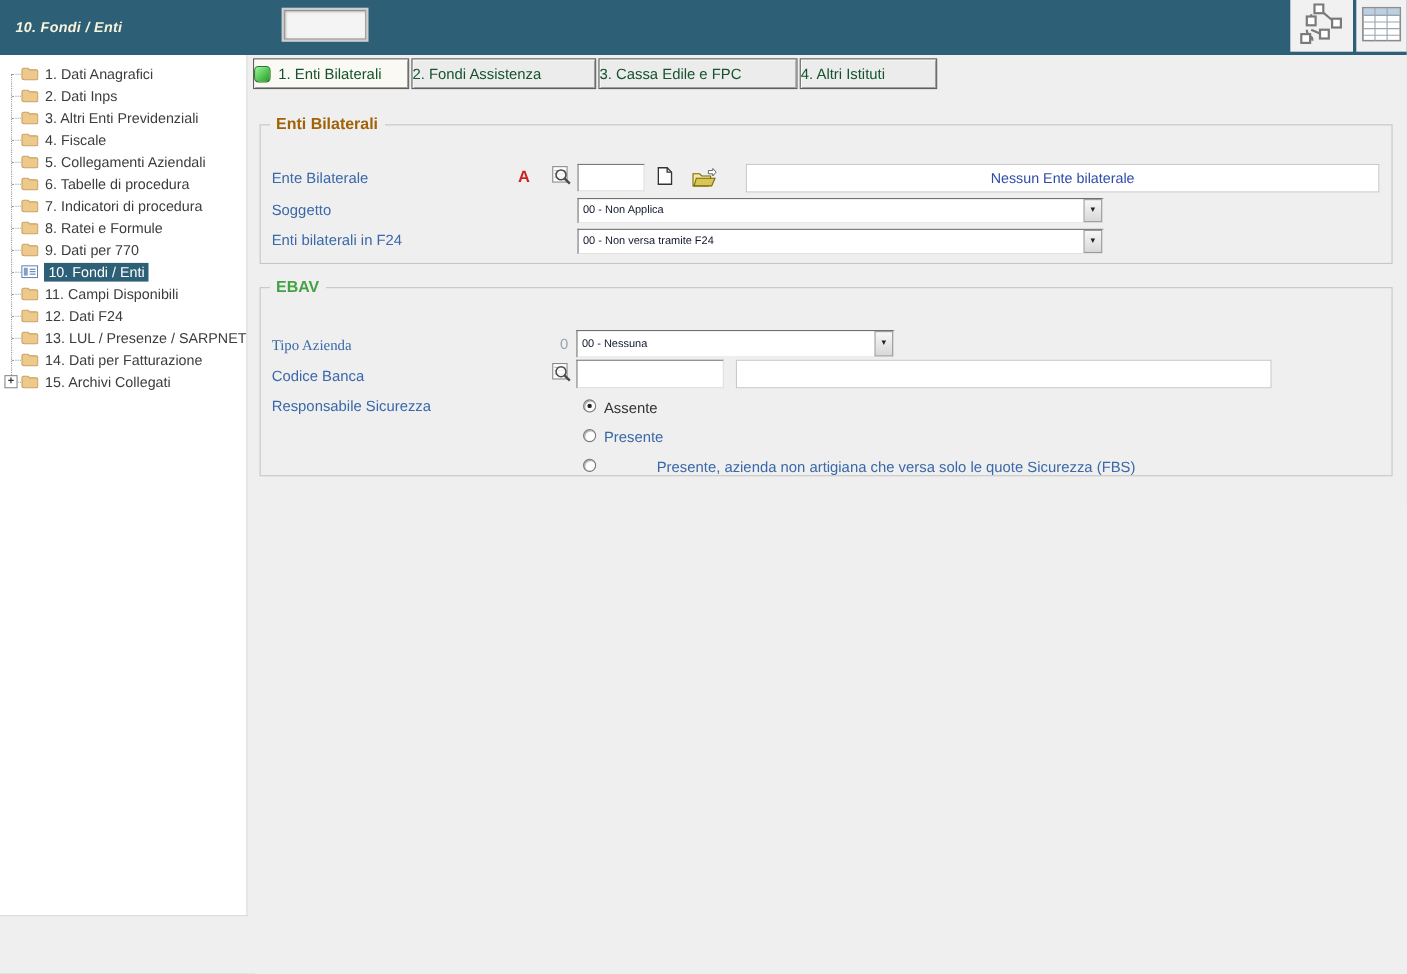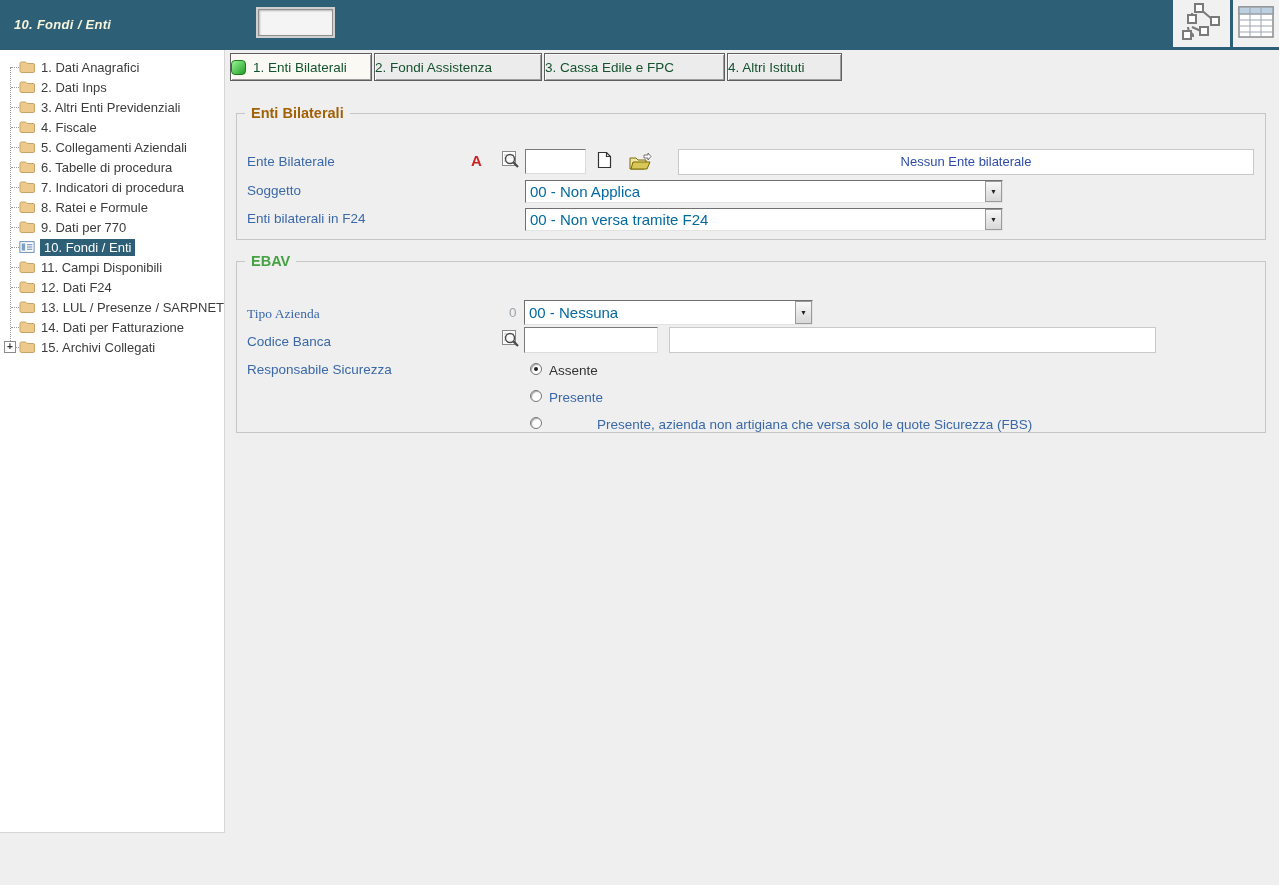--- a/index.html
+++ b/index.html
@@ -36,21 +36,21 @@
   
   .tab { position:absolute; top:53px; height:28px; display:flex; align-items:center; justify-content:flex-start;
     font-size:13.5px; color:#14532d; background:#ECECEC; border:1px solid #5F5F5F;
     box-shadow: inset 1px 1px 0 #FBFBFB, inset -1px -1px 0 #9E9E9E; cursor:pointer; }
   .tab.active { background:#FAF9F3; }
   .tab-led { width:15px; height:15px; border-radius:4px; border:1px solid #1E7A1E;
     background:linear-gradient(135deg,#8BEE8B 10%,#2FA52F 90%); margin-right:7px; flex:0 0 auto; }
   #tab1 { left:230px; width:142px; }
   #tab2 { left:374px; width:168px; }
   #tab3 { left:544px; width:181px; }
-  #tab4 { left:727px; width:115px; }
+  #tab4 { left:727px; width:125px; }
 
   
   fieldset.groupbox { position:absolute; left:236px; width:1030px; margin:0; padding:0;
     border:1px solid #C6C6C6; background:transparent; }
   #group-enti { top:105px; height:135px; }
   #group-ebav { top:253px; height:180px; }
   fieldset.groupbox legend { margin-left:8px; padding:0 6px; font-weight:bold; font-size:14.5px; }
   #group-enti legend { color:#a16207; }
   #group-ebav legend { color:#44A244; }
 
@@ -61,21 +61,21 @@
   .win-input { position:absolute; background:#FFFFFF; border:1px solid; border-color:#7A7A7A #DCDCDC #DCDCDC #7A7A7A;
     font-size:13px; padding:0 4px; }
   .desc-box { position:absolute; background:#FFFFFF; border:1px solid #C9C9C9; color:#2F4DA8;
     font-size:13px; text-align:center; }
 
   .icon-btn { position:absolute; width:19px; height:19px; background:transparent; border:none; padding:0; margin:0;
     display:flex; align-items:center; justify-content:center; cursor:pointer; }
 
   .combo { position:absolute; background:#FFFFFF; border:1px solid; border-color:#707070 #E3E3E3 #E3E3E3 #707070;
     display:flex; align-items:stretch; cursor:pointer; }
-  .combo-text { flex:1; font-size:15px; color:#0369a1; display:flex; align-items:center; padding-left:4px; overflow:hidden; white-space:nowrap; }
+  .combo-text { flex:1; font-size:10px; color:#0f172a; display:flex; align-items:center; padding-left:4px; overflow:hidden; white-space:nowrap; }
   .combo-btn { width:17px; background:linear-gradient(#F7F7F7,#D8D8D8); border:1px solid #9A9A9A;
     display:flex; align-items:center; justify-content:center; font-size:7px; color:#222; }
 
   .radio-row { position:absolute; display:flex; align-items:flex-start; font-size:13.5px; color:#3A68A8; white-space:nowrap; cursor:default; }
   .radio-row.dark { color:#333333; }
   .radio-dot { width:12px; height:12px; border-radius:50%; background:#FFFFFF; border:1px solid #777;
     box-shadow: inset 1px 1px 1px rgba(0,0,0,.35); margin-right:7px; position:relative; flex:0 0 auto; cursor:pointer; }
   .radio-dot.checked::after { content:""; position:absolute; left:3px; top:3px; width:4px; height:4px; border-radius:50%; background:#222; }
 </style>
 </head>

